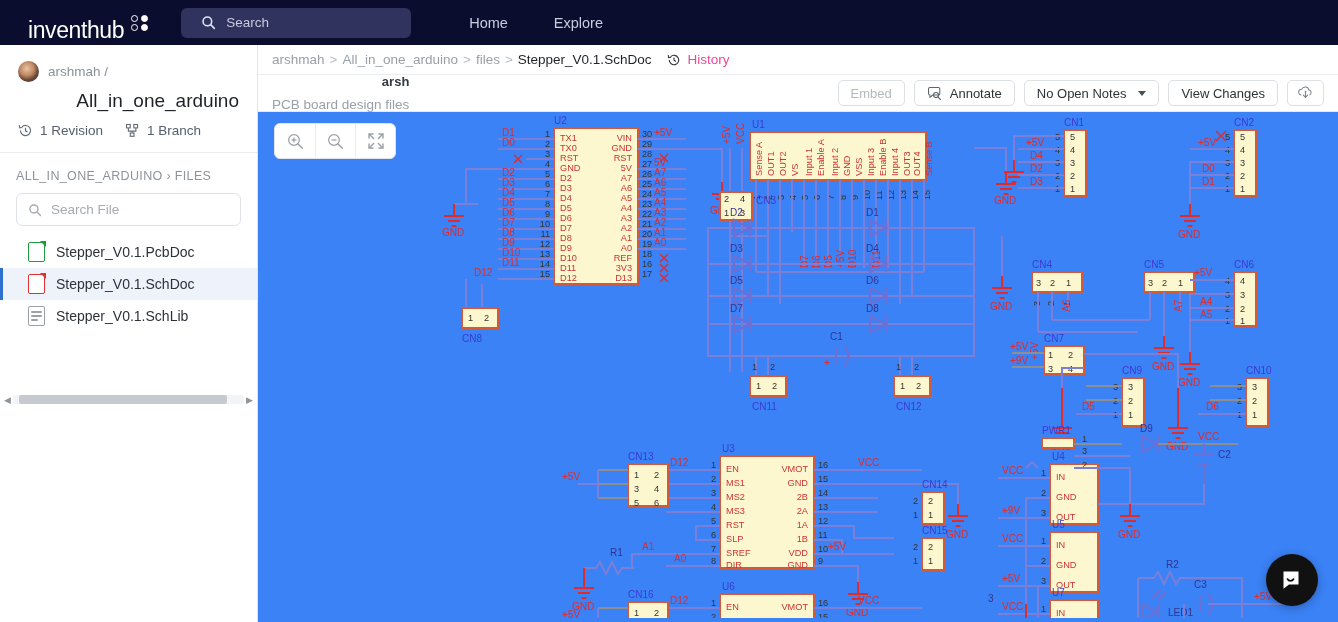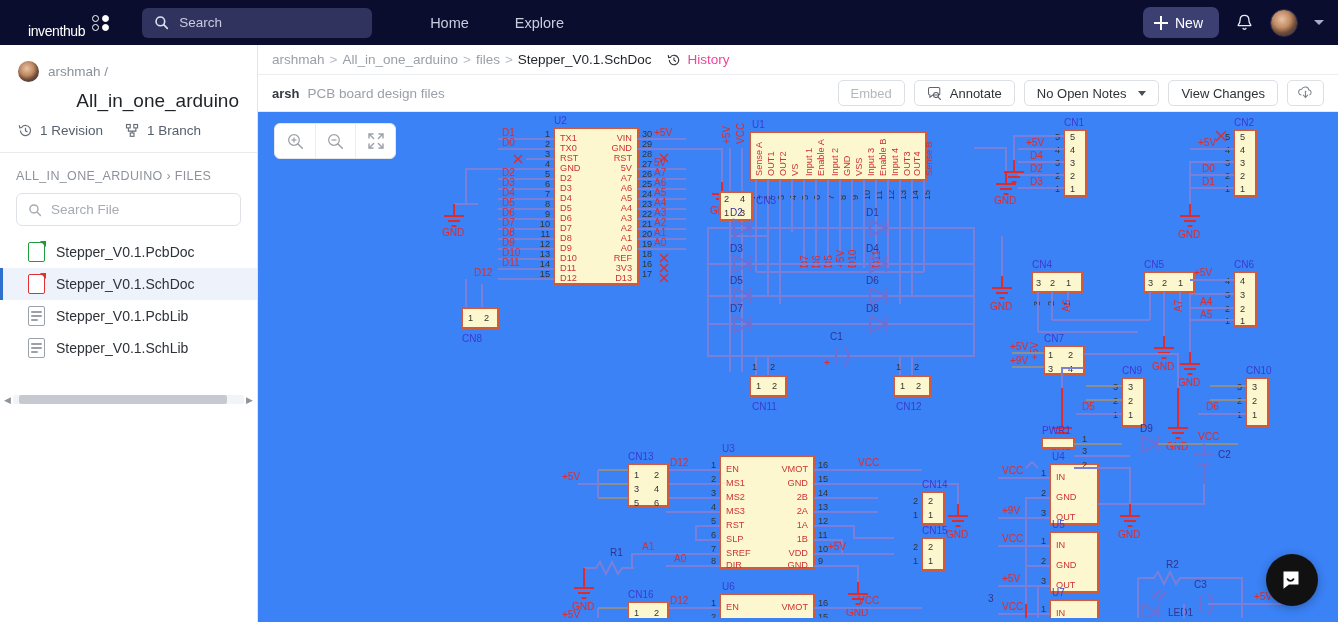--- a/index.html
+++ b/index.html
@@ -10,28 +10,28 @@
     background:#ffffff; color:#24292f;
     -webkit-font-smoothing:antialiased;
   }
 
   
   #topnav{
     height:45px; background:#0b0d2e; display:flex; align-items:center;
     padding:0 14px; position:relative; z-index:30;
   }
   .brand{ display:flex; align-items:center; gap:5px; margin-left:14px; }
-  .brand-text{ color:#fff; font-size:14px; letter-spacing:-0.4px; font-weight:400;margin-top:16px; }
+  .brand-text{ color:#fff; font-size:23px; letter-spacing:-0.4px; font-weight:400;margin-top:16px; }
   .brand-dots{ display:grid; grid-template-columns:8px 8px; grid-gap:2px; margin-left:2px; }
   .brand-dots i{ width:7px; height:7px; border-radius:50%; border:1.6px solid #fff; display:block; }
   .brand-dots i.fill{ background:#fff; }
 
   .searchbox{
     margin-left:32px; width:230px; height:30px; background:#30335e;
-    border-radius:6px; display:flex; align-items:center; padding:0 12px; gap:10px;
+    border-radius:6px; display:flex; align-items:center; padding:0 20px; gap:10px;
   }
   .searchbox .ph{ color:#c9cbe0; font-size:13.5px; }
   .navlinks{ display:flex; align-items:center; gap:46px; margin-left:58px; }
   .navlinks a{ color:#c6cede; font-size:14.5px; text-decoration:none; }
   .topright{ margin-left:auto; display:flex; align-items:center; gap:16px; }
   .newbtn{
     background:#3b3f72; color:#fff; border:none; border-radius:7px;
     height:31px; padding:0 16px 0 11px; font-size:14px; display:flex;
     align-items:center; gap:7px; cursor:pointer; font-family:inherit;
   }
@@ -111,21 +111,21 @@
   }
   .crumbbar a{ color:#9aa0a8; text-decoration:none; }
   .crumbbar .sep{ color:#b6bbc2; }
   .crumbbar .cur{ color:#1f2328; }
   .crumbbar .hist{ display:flex; align-items:center; gap:6px; margin-left:11px; color:#ec4899; cursor:pointer; }
 
   .toolbar{
     height:37px; display:flex; align-items:center; padding:0 14px;
     border-bottom:1px solid #e7e9ec; background:#fff;
   }
-  .tb-left{ display:flex; align-items:flex-end; gap:8px; }
+  .tb-left{ display:flex; align-items:flex-end; gap:8px;flex-direction:column; }
   .tb-user{ font-size:13px; color:#333941; font-weight:600; }
   .tb-desc{ font-size:13.5px; color:#9aa0a8; }
   .tb-right{ margin-left:auto; display:flex; gap:9px; }
   .btn{
     height:26px; border:1px solid #dcdfe3; border-radius:5px; background:#fff;
     font-size:13px; color:#2e3338; padding:0 12px; display:flex; align-items:center;
     gap:7px; cursor:pointer; font-family:inherit; white-space:nowrap;
   }
   .btn.muted{ color:#b3b8be; }
   .btn.icon-only{ padding:0 9px; }
@@ -183,32 +183,20 @@
       <line x1="10.3" y1="10.3" x2="14.2" y2="14.2" stroke="#dfe2f2" stroke-width="1.7" stroke-linecap="round"></line>
     </svg>
     <span class="ph">Search</span>
   </div>
 
   <div class="navlinks">
     <a href="#">Home</a>
     <a href="#">Explore</a>
   </div>
 
-  <div class="topright">
-    <button class="newbtn">
-      <span class="plus"></span>
-      <span>New</span>
-    </button>
-    <svg width="19" height="20" viewBox="0 0 20 21">
-      <path d="M10 2.5c-2.8 0-4.6 2.1-4.6 4.7 0 3.4-1.2 4.6-1.9 5.3-.3.3-.1.8.3.8h12.4c.4 0 .6-.5.3-.8-.7-.7-1.9-1.9-1.9-5.3 0-2.6-1.8-4.7-4.6-4.7z" fill="none" stroke="#e9ebf5" stroke-width="1.4"></path>
-      <path d="M8.3 15.6c.2.9 1 1.5 1.7 1.5s1.5-.6 1.7-1.5" fill="none" stroke="#e9ebf5" stroke-width="1.4"></path>
-    </svg>
-    <div class="avatar"></div>
-    <div class="caret-d"></div>
-  </div>
 </div>
 
 <div id="wrap">
 
   <aside id="sidebar">
 
     <div class="repo-head">
       <div class="owner-row">
         <div class="owner-av"></div>
         <span class="owner-name">arshmah /</span>
@@ -254,31 +242,20 @@
         </span>
         <span>Stepper_V0.1.PcbDoc</span>
       </div>
       <div class="file-row active">
         <span class="fi sch">
           <span class="page"></span>
             <span class="corner"></span>
           <span class="tag">SCH</span>
         </span>
         <span>Stepper_V0.1.SchDoc</span>
-      </div>
-      <div class="file-row">
-        <span class="fi lib">
-          <span class="page"></span>
-          <span class="lines">
-              <b></b>
-              <b></b>
-              <b class="s"></b>
-            </span>
-        </span>
-        <span>Stepper_V0.1.PcbLib</span>
       </div>
       <div class="file-row">
         <span class="fi lib">
           <span class="page"></span>
           <span class="lines">
               <b></b>
               <b></b>
               <b class="s"></b>
             </span>
         </span>

